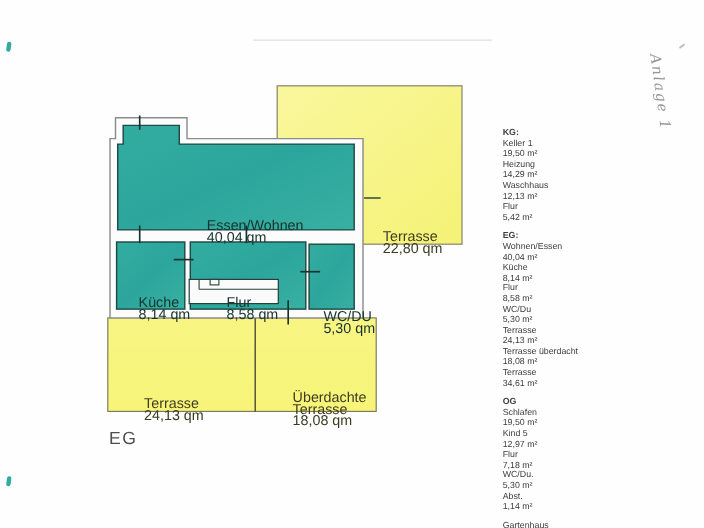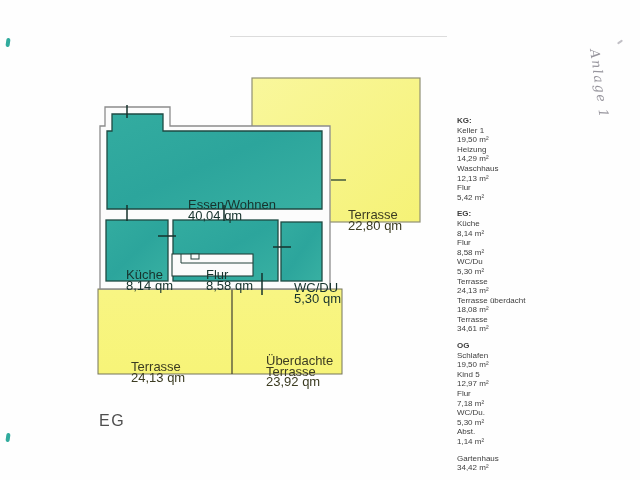--- a/index.html
+++ b/index.html
@@ -15,21 +15,21 @@
 
   .plan-label { position:absolute; font-size:13px; line-height:10.5px; color:#17332d; white-space:nowrap;margin-top:39px; }
   .plan-label.on-yellow { color:#3c3c22; }
 
   .legend { position:absolute; left:457px; top:116px; width:137px; font-size:8px; color:#3d3d3d; }
   .legend-section { margin-bottom:7px; }
   .legend-title { line-height:9.6px; white-space:nowrap;font-weight:bold; }
   .legend-row { display:flex; justify-content:space-between; line-height:9.6px; white-space:nowrap;flex-direction:column; }
   .legend-row .val { }
 
-  .floor-label { position:absolute; left:99px; top:412px; font-size:16px; letter-spacing:1.5px; color:#4e4e4e; }
+  .floor-label { position:absolute; left:99px; top:391px; font-size:16px; letter-spacing:1.5px; color:#4e4e4e; }
 
   .handwritten {
     position:absolute; left:602px; top:48px;
     font-family:"DejaVu Serif", serif; font-style:italic;
     font-size:13px; color:#97959d; letter-spacing:1.5px; white-space:nowrap;
     transform:rotate(82deg); transform-origin:0 0;
   }
   .pen-tick { position:absolute; left:617px; top:41px; width:6px; height:2px; background:#c2c0c6; transform:rotate(-35deg); border-radius:1px; }
 </style>
 </head>
@@ -109,21 +109,21 @@
     <div>Terrasse</div>
     <div>22,80 qm</div>
   </div>
   <div class="plan-label on-yellow" style="left:131px; top:323px;">
     <div>Terrasse</div>
     <div>24,13 qm</div>
   </div>
   <div class="plan-label on-yellow" style="left:266px; top:317px;">
     <div>Überdachte</div>
     <div>Terrasse</div>
-    <div>23,92 qm</div>
+    <div>18,08 qm</div>
   </div>
 
   <div class="legend">
 
     <div class="legend-section">
       <div class="legend-title">KG:</div>
       <div class="legend-row">
           <span>Keller 1</span>
           <span class="val">19,50 m²</span>
         </div>
@@ -137,20 +137,24 @@
         </div>
       <div class="legend-row">
           <span>Flur</span>
           <span class="val">5,42 m²</span>
         </div>
     </div>
 
     <div class="legend-section">
       <div class="legend-title">EG:</div>
       <div class="legend-row">
+          <span>Wohnen/Essen</span>
+          <span class="val">40,04 m²</span>
+        </div>
+      <div class="legend-row">
           <span>Küche</span>
           <span class="val">8,14 m²</span>
         </div>
       <div class="legend-row">
           <span>Flur</span>
           <span class="val">8,58 m²</span>
         </div>
       <div class="legend-row">
           <span>WC/Du</span>
           <span class="val">5,30 m²</span>

